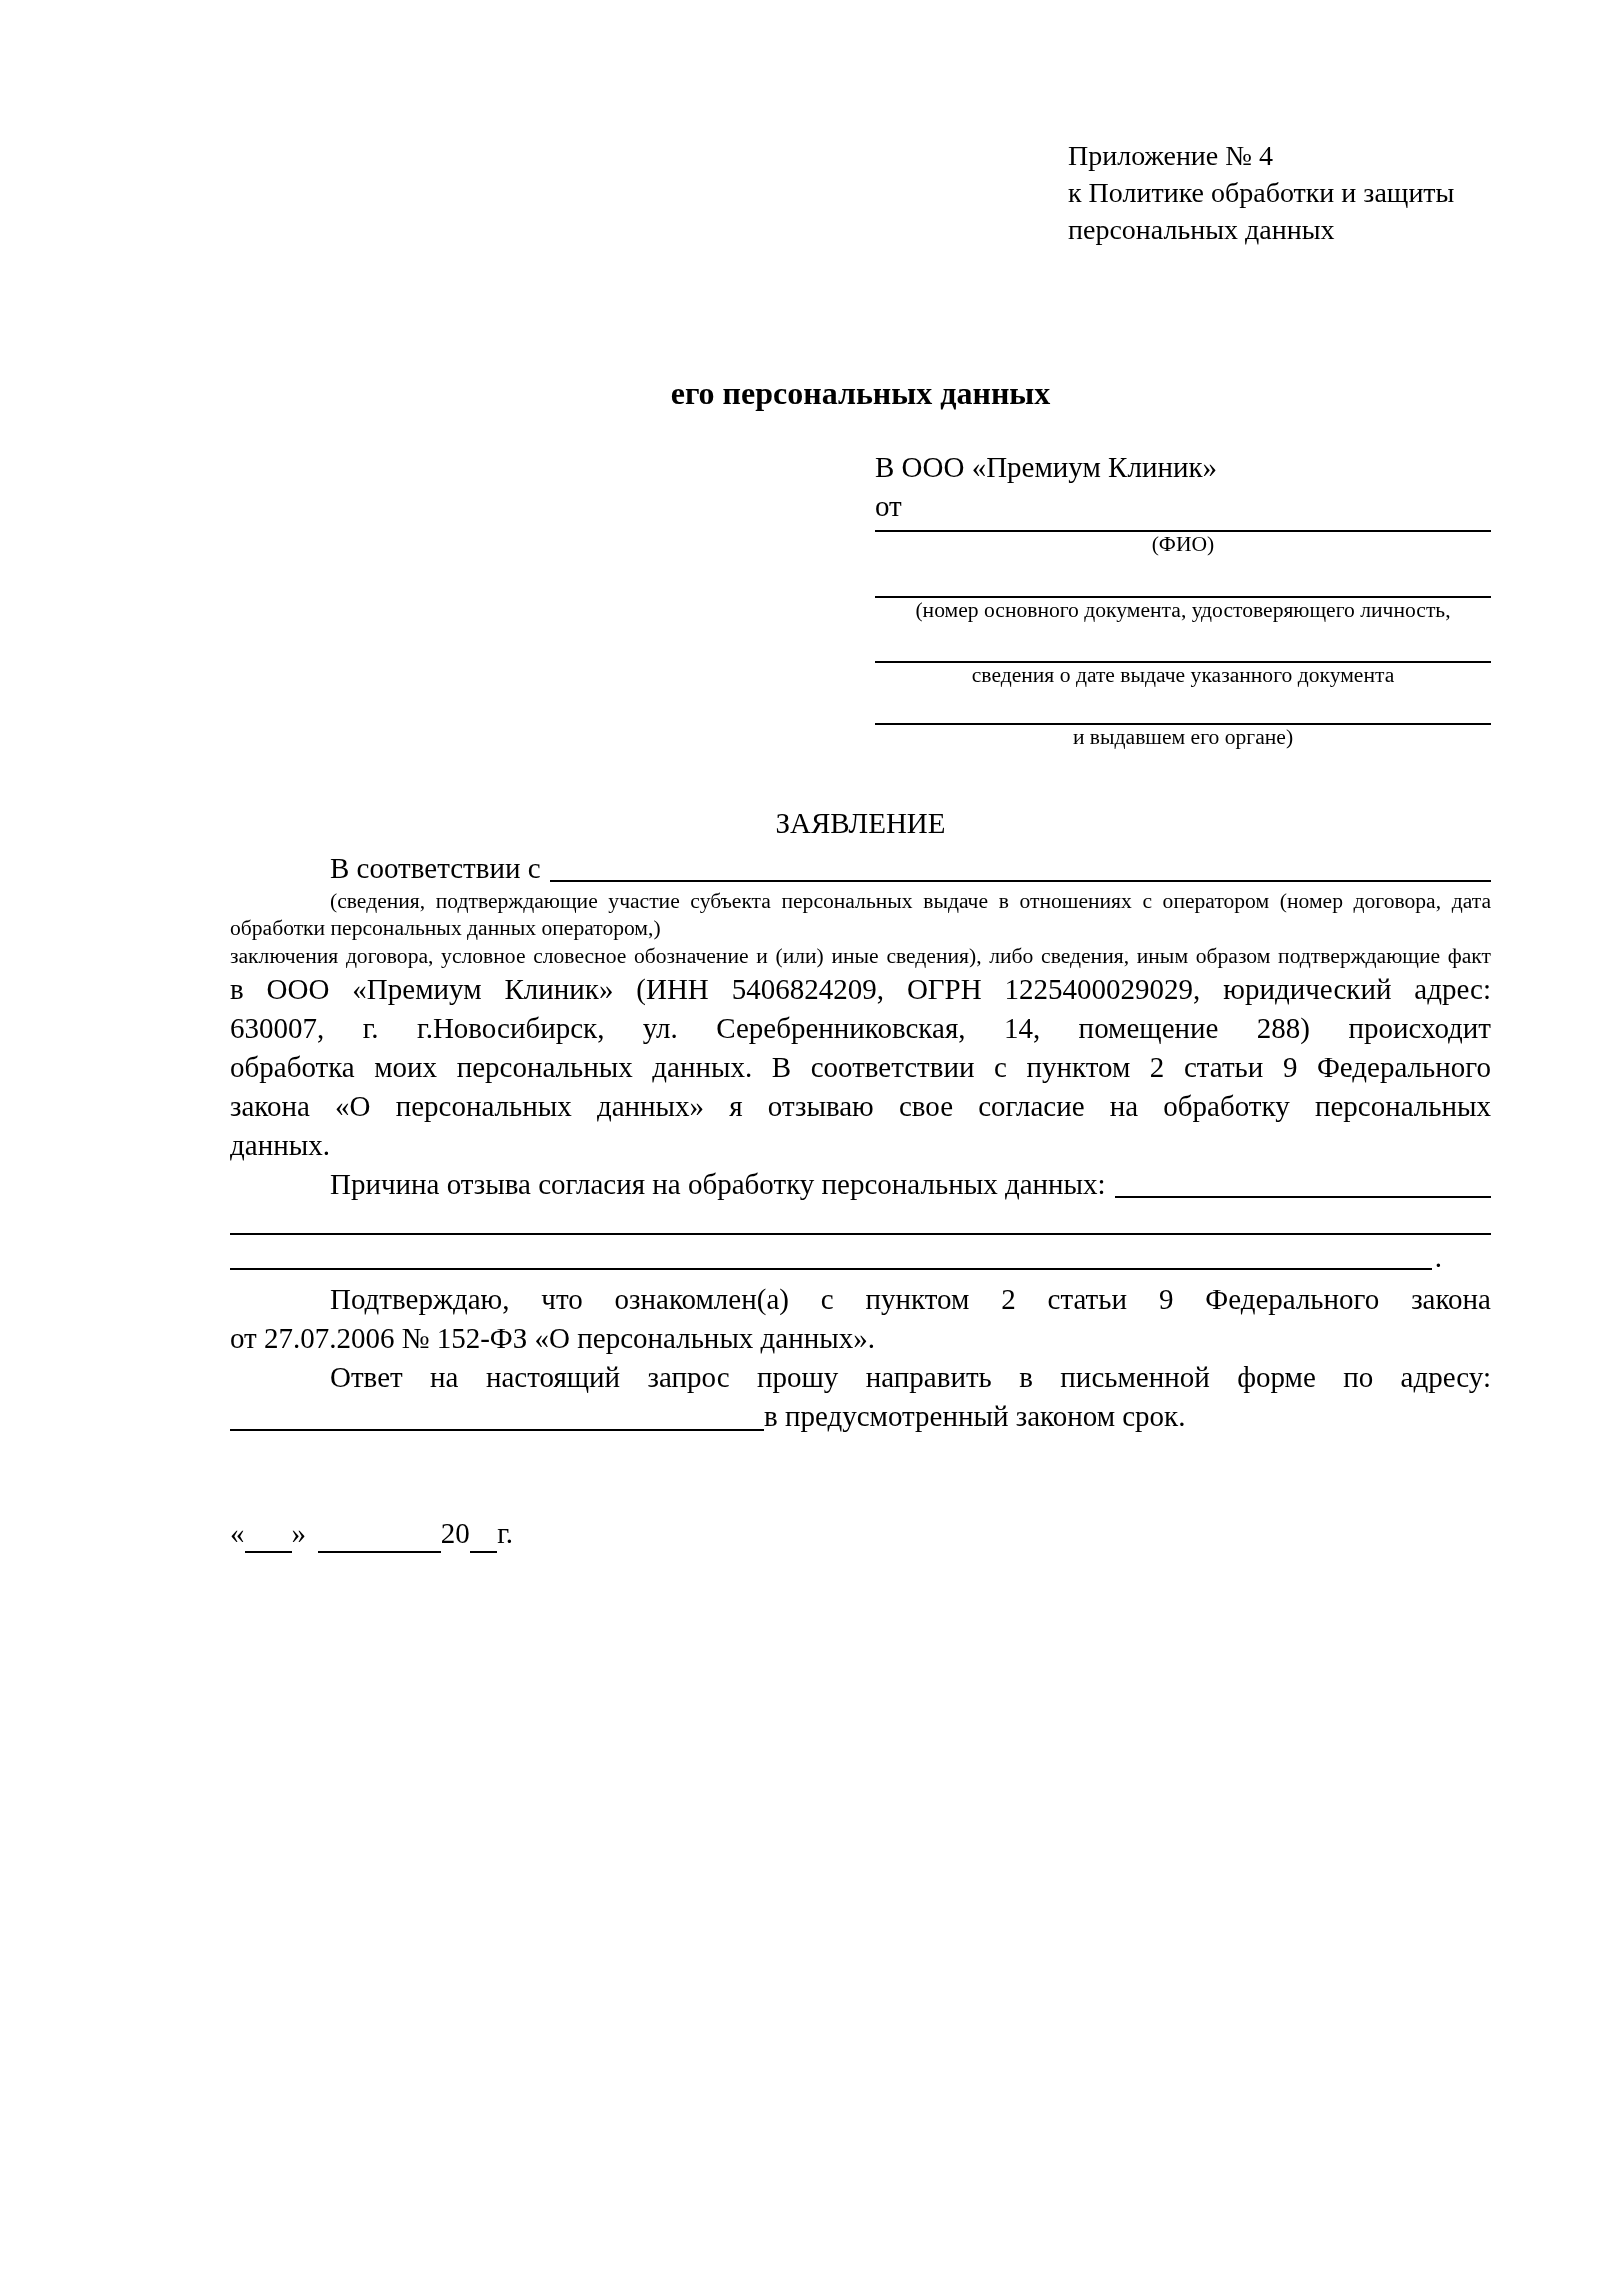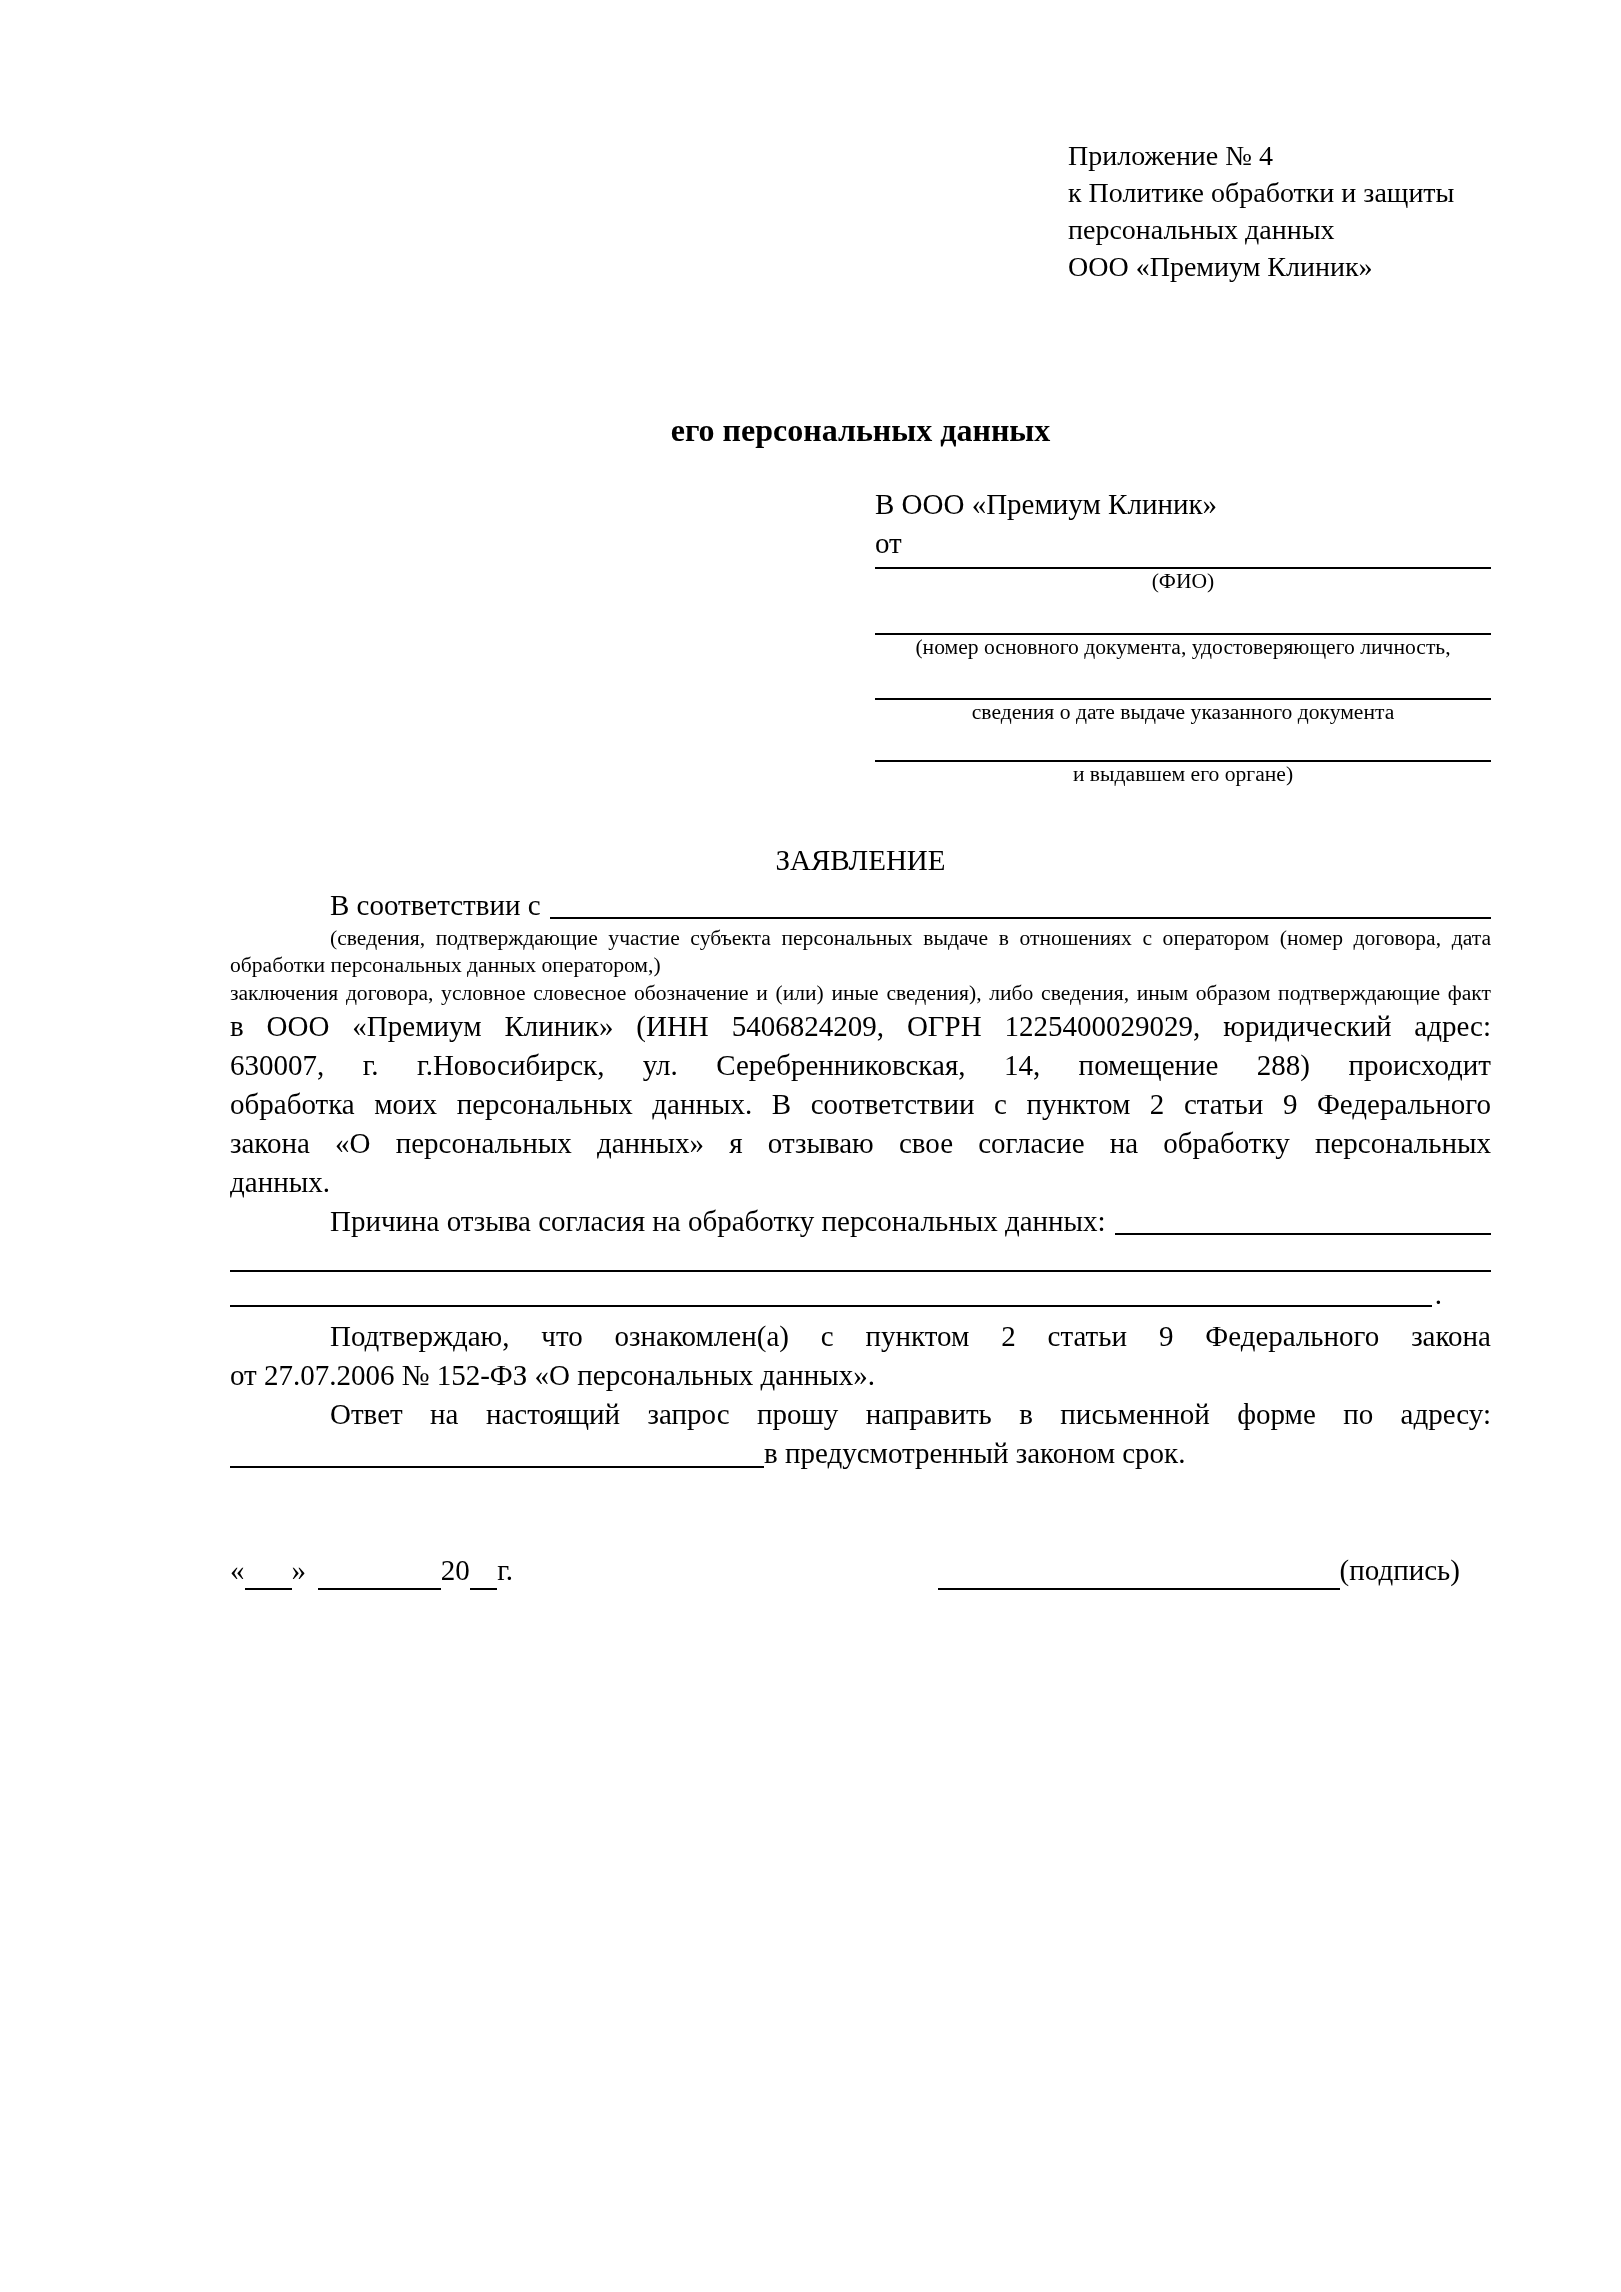--- a/index.html
+++ b/index.html
@@ -71,21 +71,20 @@
 </style>
 </head>
 <body>
 
 <div class="page">
 
   <div class="appendix">
     <div>Приложение № 4</div>
     <div>к Политике обработки и защиты</div>
     <div>персональных данных</div>
-    <div>ООО «Премиум Клиник»</div>
   </div>
 
   <div class="title-block">
     <div>его персональных данных</div>
   </div>
 
   <div class="addressee">
     <div>В ООО «Премиум Клиник»</div>
     <div>от</div>
     <div class="addr-rule mt4"></div>
@@ -143,20 +142,16 @@
   <div class="footer-row">
     <div class="date-group">
       <span>«</span>
       <span class="blank day"></span>
       <span>»</span>
       <span class="blank month"></span>
       <span>20</span>
       <span class="blank year"></span>
       <span>г.</span>
     </div>
-    <div class="sig-group">
-      <span class="blank sign"></span>
-      <span>(подпись)</span>
-    </div>
   </div>
 
 </div>
 
 
 </body></html>

